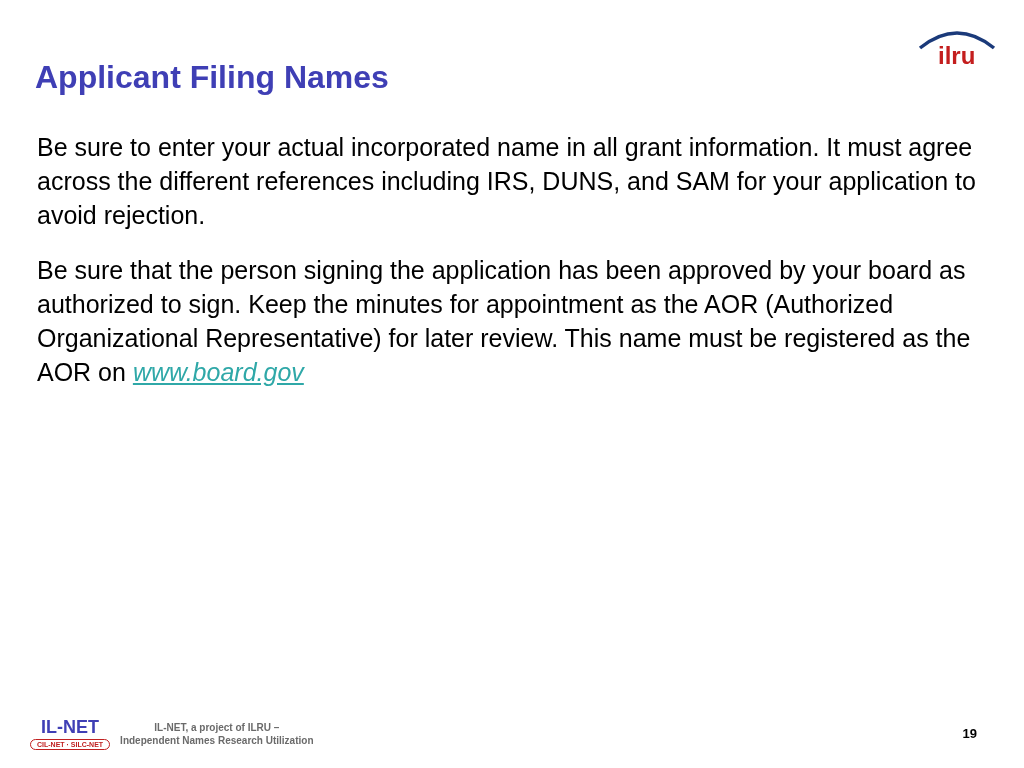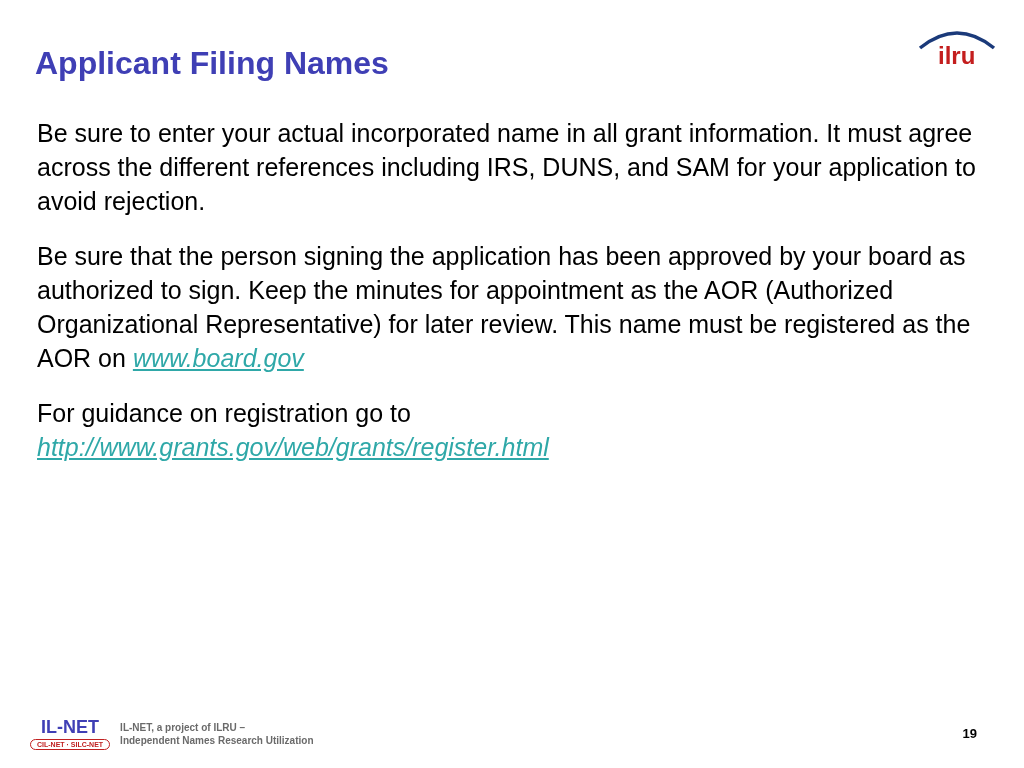--- a/index.html
+++ b/index.html
@@ -20,21 +20,21 @@
       height: 100%;
       position: relative;
       padding: 40px 35px 60px 35px;
     }
     .title {
       color: #3f3fb5;
       font-size: 32px;
       font-weight: bold;
       font-family: Tahoma, Verdana, sans-serif;
       margin-bottom: 35px;
-      margin-top: 5px;
+      margin-top: 19px;
     }
     .logo-ilru {
       position: absolute;
       top: 26px;
       right: 22px;
       width: 90px;
       height: 45px;
     }
     .content {
       padding-left: 2px;
@@ -86,20 +86,21 @@
       padding: 1px 6px;
       margin-top: 1px;
       font-weight: bold;
     }
     .footer-desc {
       font-size: 10px;
       font-weight: bold;
       color: #6a6a6a;
       line-height: 1.3;
       font-family: Tahoma, Arial, sans-serif;
+      text-align: center;
     }
     .page-num {
       font-size: 13px;
       font-weight: bold;
       color: #000000;
     }
   </style>
 </head>
 <body>
 
@@ -113,23 +114,20 @@
 
   <h1 class="title">Applicant Filing Names</h1>
 
   <div class="content">
     <p class="para">Be sure to enter your actual incorporated name in all grant information. It must agree across the different references including IRS, DUNS, and SAM for your application to avoid rejection.</p>
 
     <p class="para">
       <span>Be sure that the person signing the application has been approved by your board as authorized to sign. Keep the minutes for appointment as the AOR (Authorized Organizational Representative) for later review. This name must be registered as the AOR on </span><a class="link">www.board.gov</a>
     </p>
 
-    <p class="para">
-      <span>For guidance on registration go to </span><br><a class="link">http://www.grants.gov/web/grants/register.html</a>
-    </p>
   </div>
 
   <div class="footer">
     <div class="footer-left">
       <div class="ilnet-logo">
         <div class="ilnet-text">IL-NET</div>
         <div class="ilnet-sub">CIL-NET · SILC-NET</div>
       </div>
       <div class="footer-desc">
         <span>IL-NET, a project of ILRU –</span><br>

